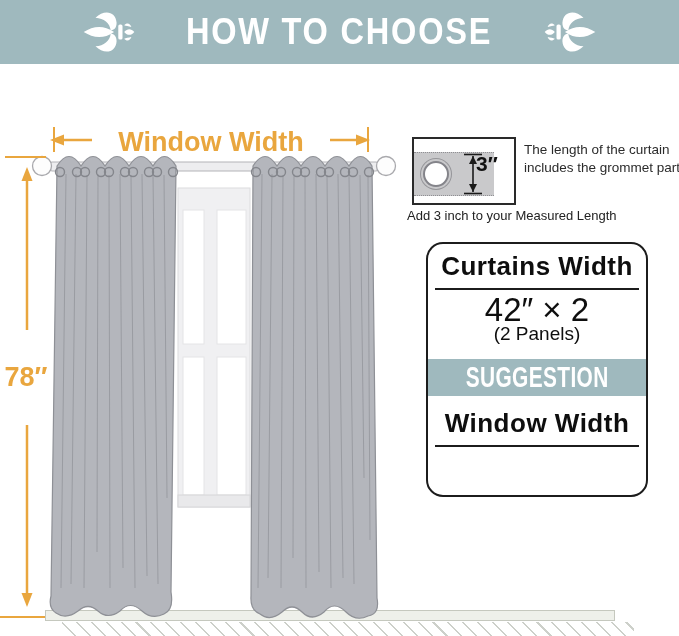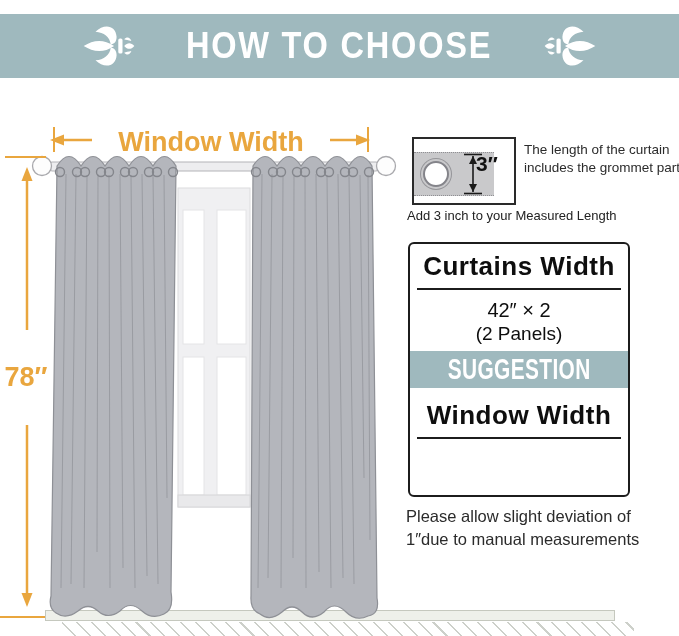--- a/index.html
+++ b/index.html
@@ -2,21 +2,21 @@
 <html><head>
 <meta charset="utf-8">
 <style>
   html,body{margin:0;padding:0;background:#fff;}
   .page{
     position:relative;width:679px;height:636px;overflow:hidden;background:#ffffff;
     font-family:"Liberation Sans","DejaVu Sans",sans-serif;
   }
   
   .banner{
-    position:absolute;left:0;top:14px;width:679px;height:64px;background:#9fb9be;
+    position:absolute;left:0;top:0;width:679px;height:64px;background:#9fb9be;
     display:flex;align-items:center;justify-content:center;gap:30px;
   }
   .banner-title{
     color:#ffffff;font-weight:bold;font-size:37px;letter-spacing:2px;
     transform:scaleX(.88);white-space:nowrap;
   }
   .fleur{width:52px;height:54px;flex:0 0 auto;}
   .fleur.left{transform:rotate(-90deg);}
   .fleur.right{transform:rotate(90deg);}
   
@@ -49,30 +49,30 @@
   }
   .grommet-desc{
     position:absolute;left:524px;top:141px;width:158px;
     font-size:13.5px;line-height:18px;color:#2b2b2b;
   }
   .grommet-note{
     position:absolute;left:407px;top:208px;width:272px;
     font-size:13px;color:#222;white-space:nowrap;
   }
   .size-box{
-    position:absolute;left:408px;top:242px;width:222px;height:255px;
-    border:2.5px solid #1c1c1c;border-radius:6px;background:#fff;box-sizing:border-box;
+    position:absolute;left:426px;top:242px;width:222px;height:255px;
+    border:2.5px solid #1c1c1c;border-radius:17px;background:#fff;box-sizing:border-box;
     display:flex;flex-direction:column;align-items:center;color:#0e0e0e;
   }
   .sb-title{font-size:26px;font-weight:bold;margin-top:7px;letter-spacing:.5px;}
   .sb-rule{width:204px;border:none;border-top:2px solid #1c1c1c;margin:6px 0 0 0;}
-  .sb-value{font-size:20px;margin-top:4px;line-height:32px;}
+  .sb-value{font-size:33px;margin-top:4px;line-height:32px;}
   .sb-panels{font-size:19px;margin-top:-2px;line-height:19px;}
   .sb-band{
-    width:100%;height:37px;background:#9fb9be;margin-top:8px;
+    width:100%;height:37px;background:#9fb9be;margin-top:16px;
     display:flex;align-items:center;justify-content:center;
   }
   .sb-band-label{
     color:#fff;font-weight:bold;font-size:29px;letter-spacing:0.5px;transform:scaleX(.72);
   }
   .sb-title2{font-size:26px;font-weight:bold;margin-top:12px;letter-spacing:.5px;}
   .sb-range{font-size:27px;margin-top:6px;}
   .footnote{
     position:absolute;left:406px;top:505px;width:272px;
     font-size:16.5px;line-height:23px;color:#2b2b2b;
@@ -217,18 +217,14 @@
     <hr class="sb-rule">
     <div class="sb-value">42″ × 2</div>
     <div class="sb-panels">(2 Panels)</div>
     <div class="sb-band">
       <div class="sb-band-label">SUGGESTION</div>
     </div>
     <div class="sb-title2">Window Width</div>
     <hr class="sb-rule">
   </div>
 
-  <div class="footnote">
-    <div>Please allow slight deviation of</div>
-    <div>1″due to manual measurements</div>
-  </div>
 
 </div>
 
 </body></html>

